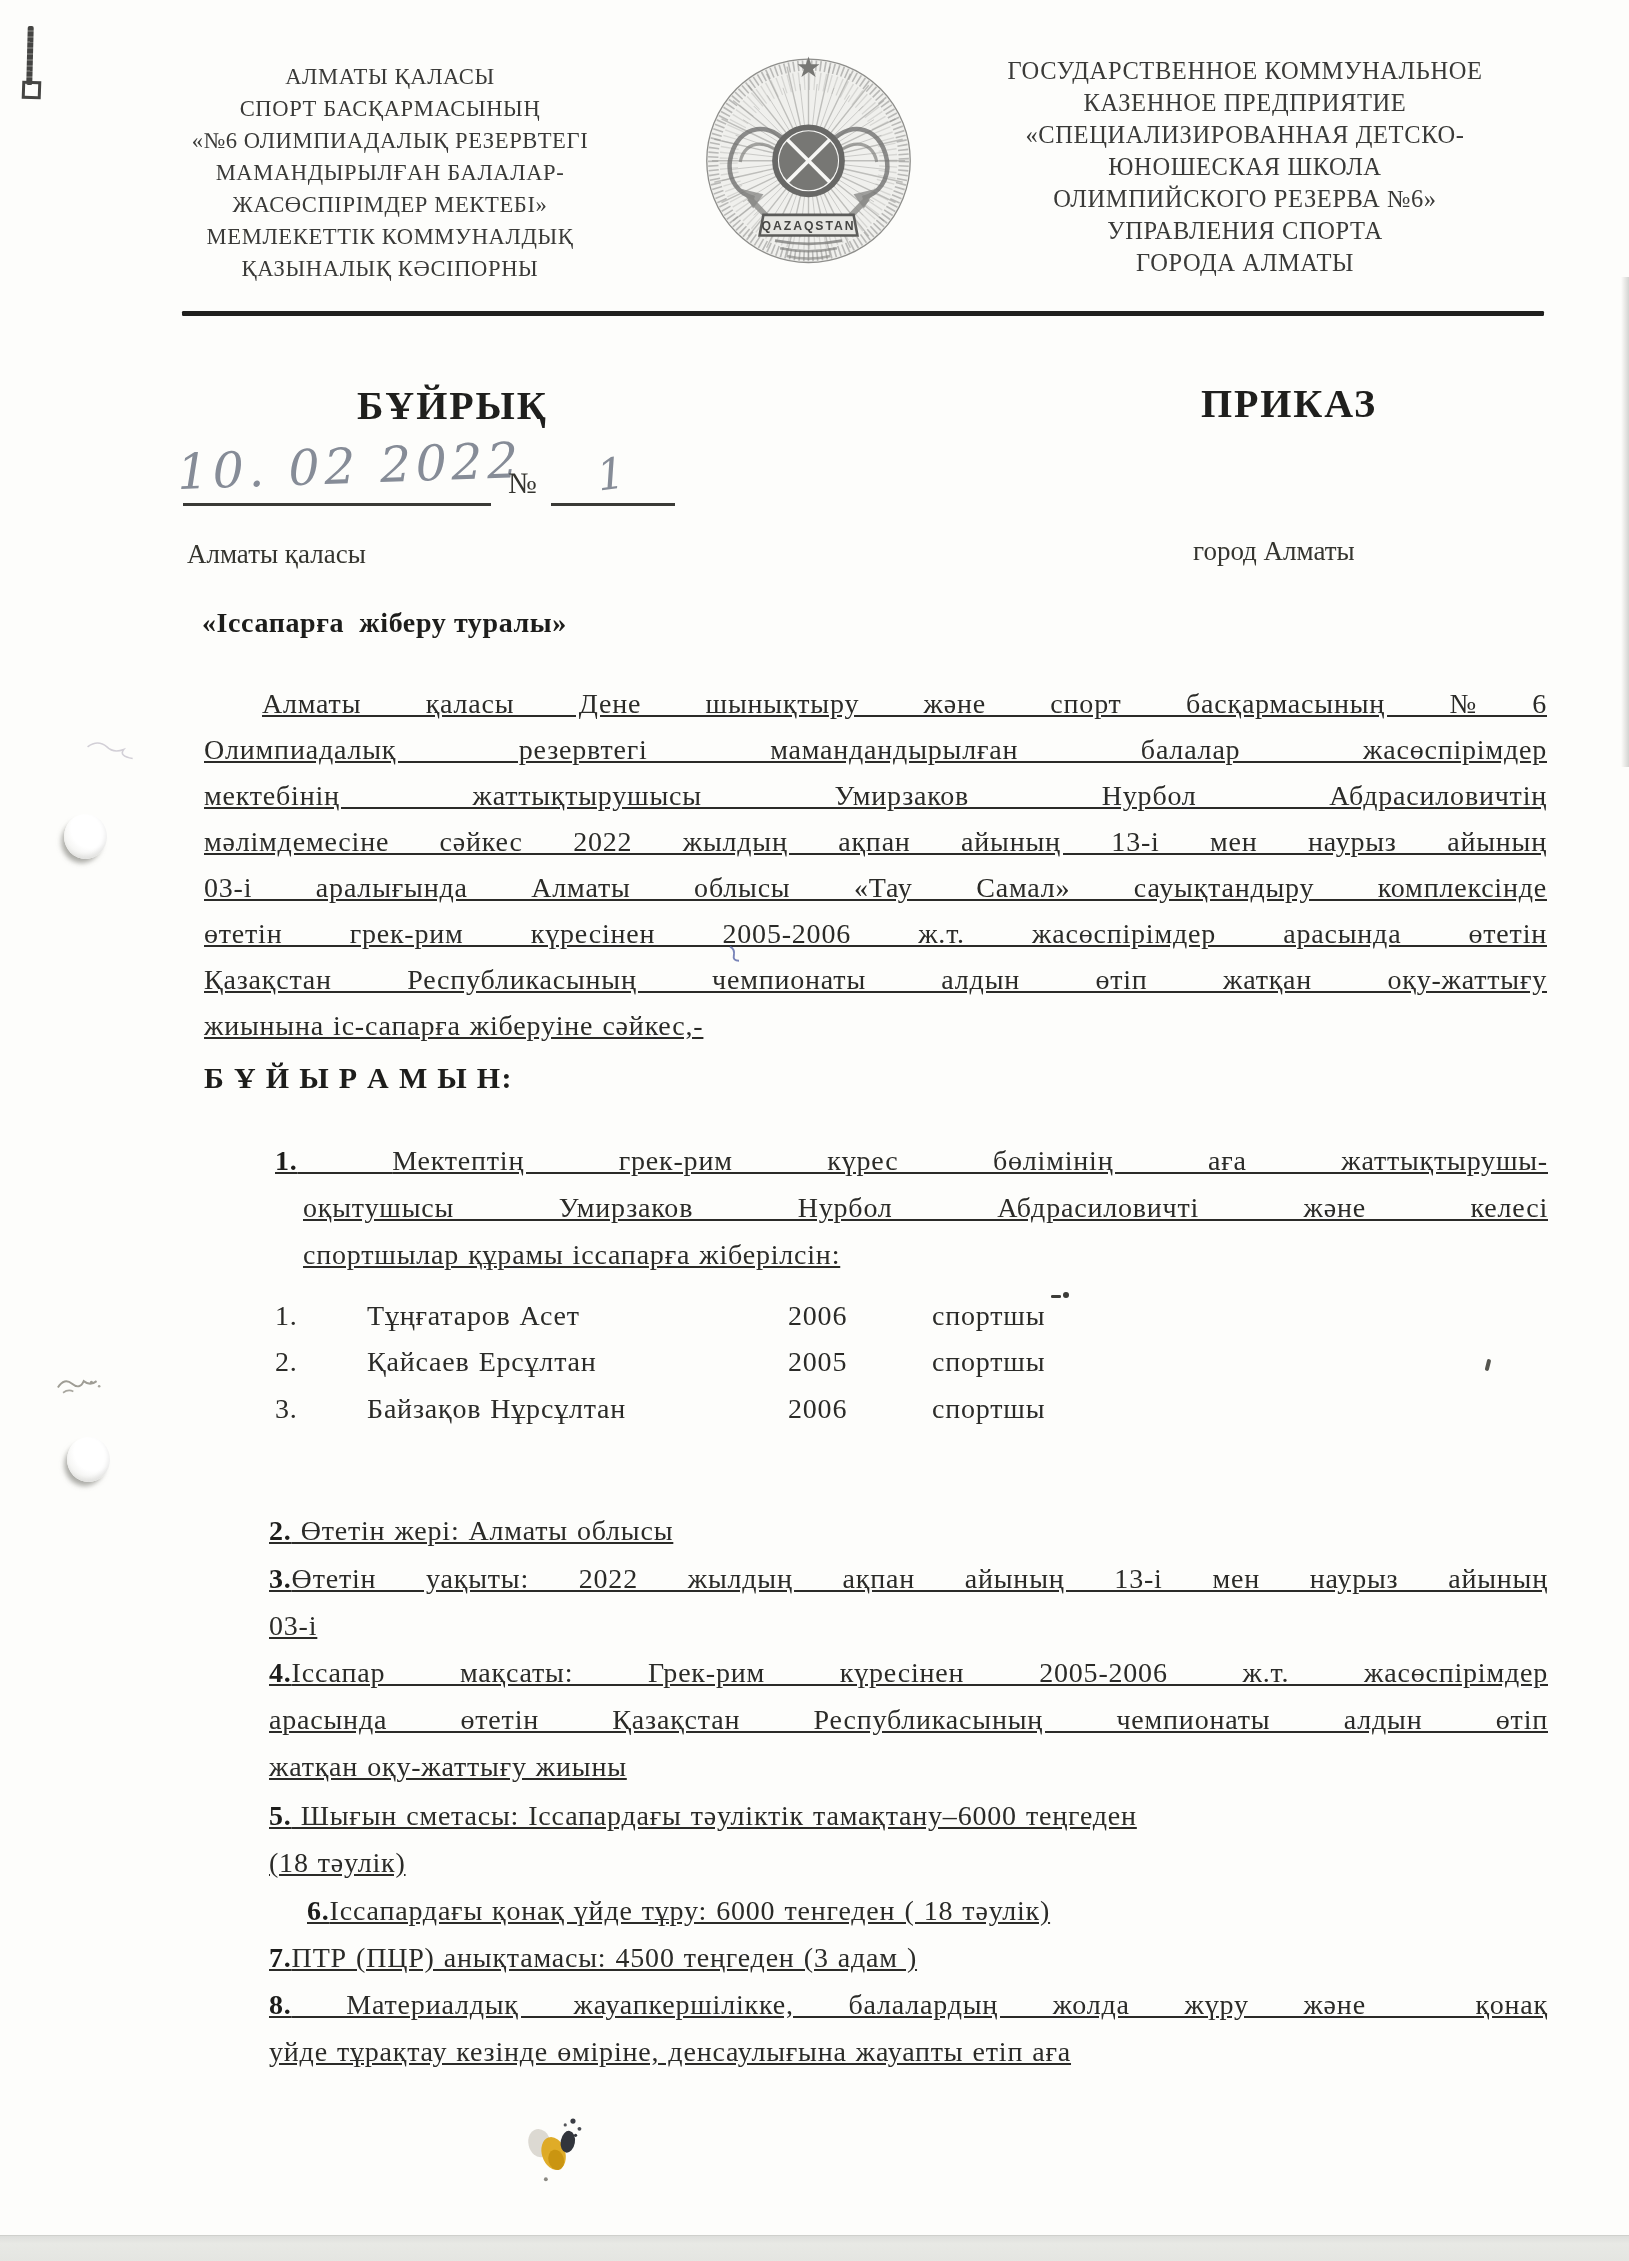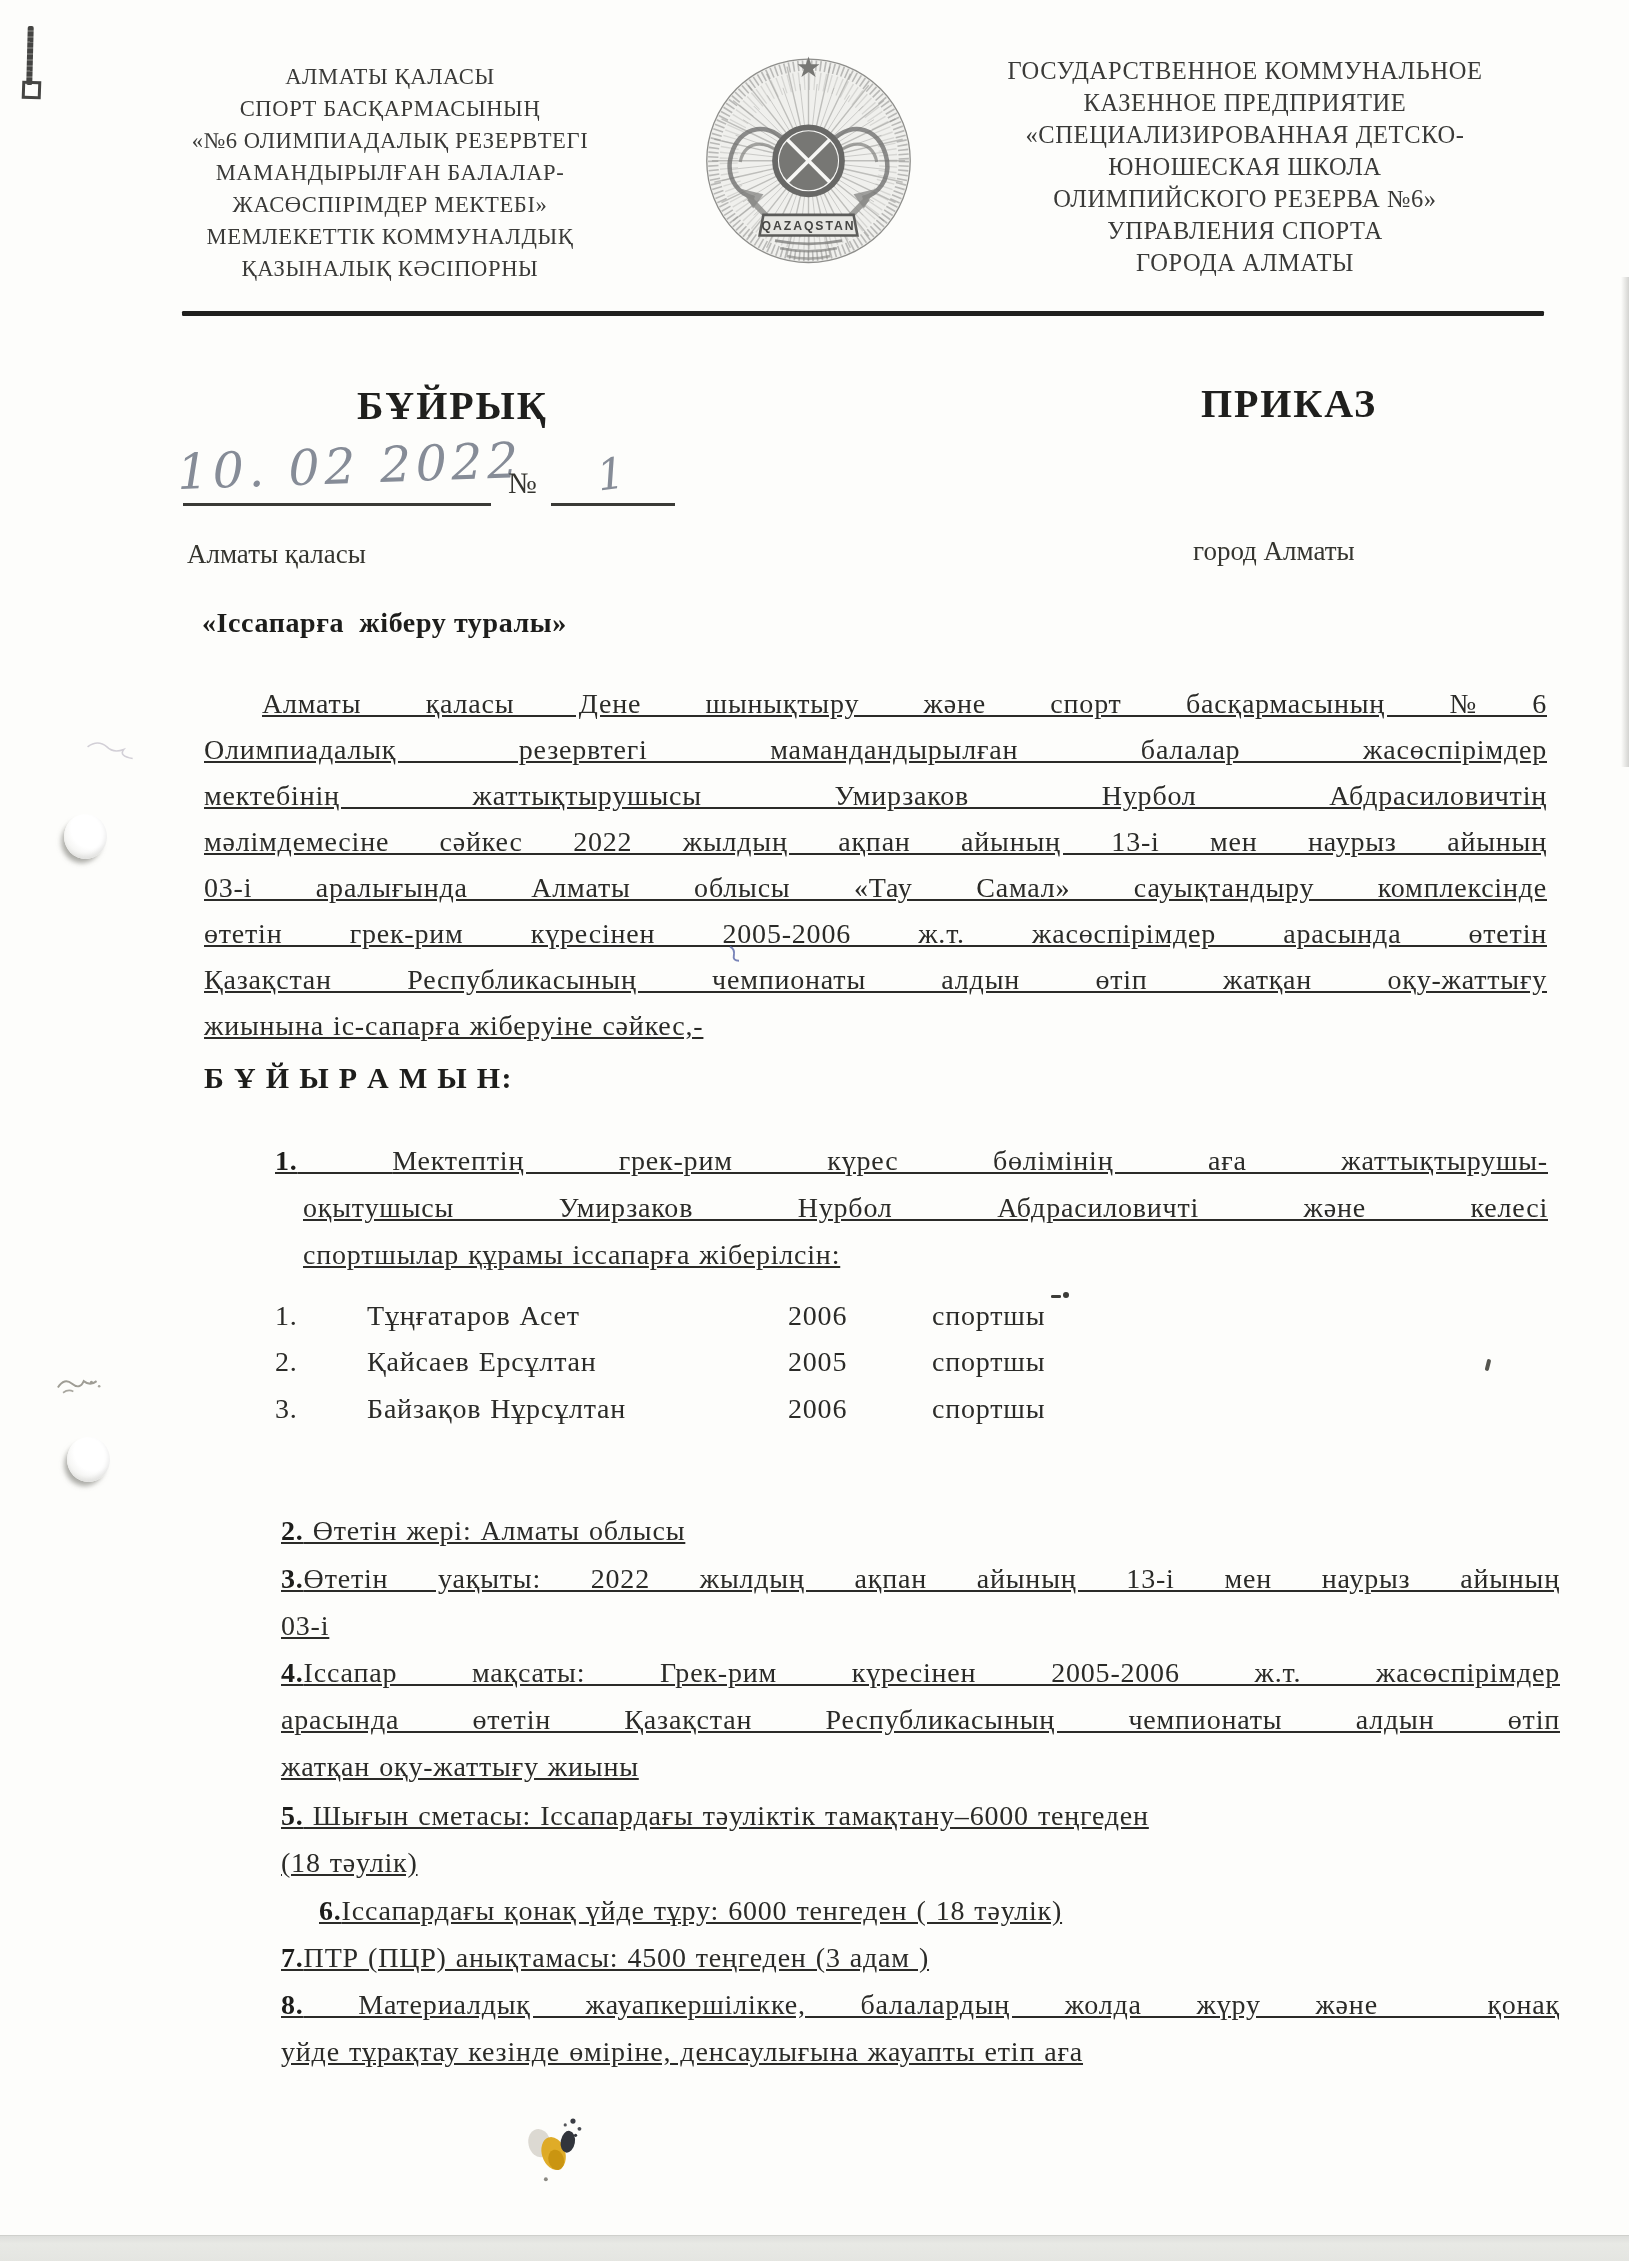--- a/index.html
+++ b/index.html
@@ -43,21 +43,21 @@
   .resolve{position:absolute;left:204px;top:1061px;font-size:30px;font-weight:bold;color:#1d1d1b;letter-spacing:1.3px;}
   .item1{position:absolute;left:275px;top:1106px;width:1273px;line-height:47px;margin-top:31px;}
   .item1 .cont{padding-left:28px;}
   .inum{font-weight:bold;color:#1d1d1b;}
   .ath-row{position:absolute;left:0;width:1630px;height:46px;}
   .ath-row span{position:absolute;white-space:nowrap;}
   .ath-num{left:275px;}
   .ath-name{left:367px;}
   .ath-year{left:788px;}
   .ath-role{left:932px;}
-  .oitem{position:absolute;left:281px;width:1279px;line-height:47px;}
+  .oitem{position:absolute;left:269px;width:1279px;line-height:47px;}
   .preline{white-space:pre-wrap;}
 
   
   .staple{position:absolute;left:27px;top:26px;width:5.8px;height:59px;
     background:repeating-linear-gradient(180deg,#454543 0 3.9px,#6b6b68 3.9px 5.8px);
     transform:rotate(1.5deg);border-radius:1.9px;}
   .staple-foot{position:absolute;left:22px;top:81px;width:13px;height:11.6px;
     border:3.9px solid #454543;background:transparent;transform:rotate(2deg);}
   .punch{position:absolute;width:43px;height:45px;border-radius:50%;
     background:radial-gradient(circle at 62% 32%,#ffffff 48%,#f4f4f2 70%,#e7e7e5 100%);

